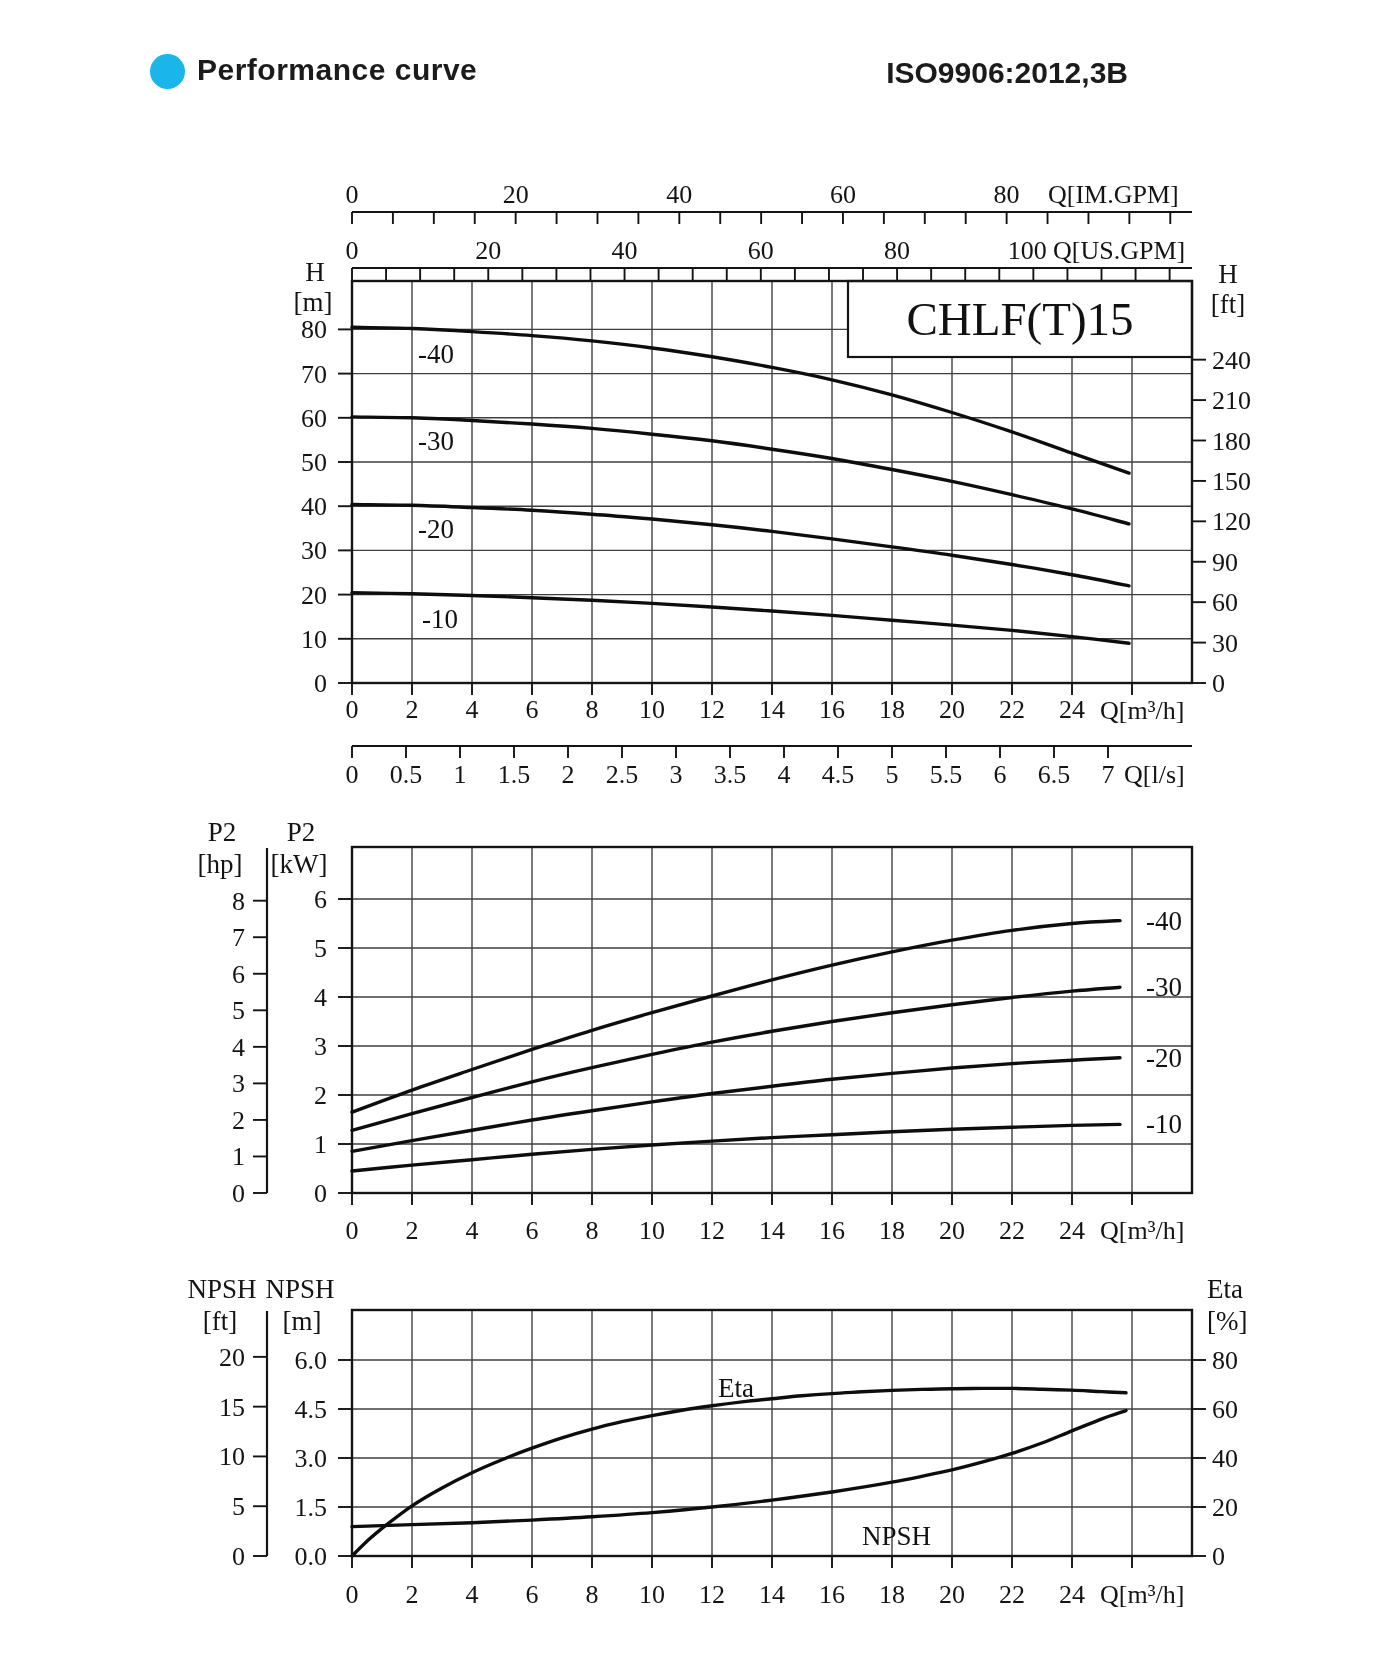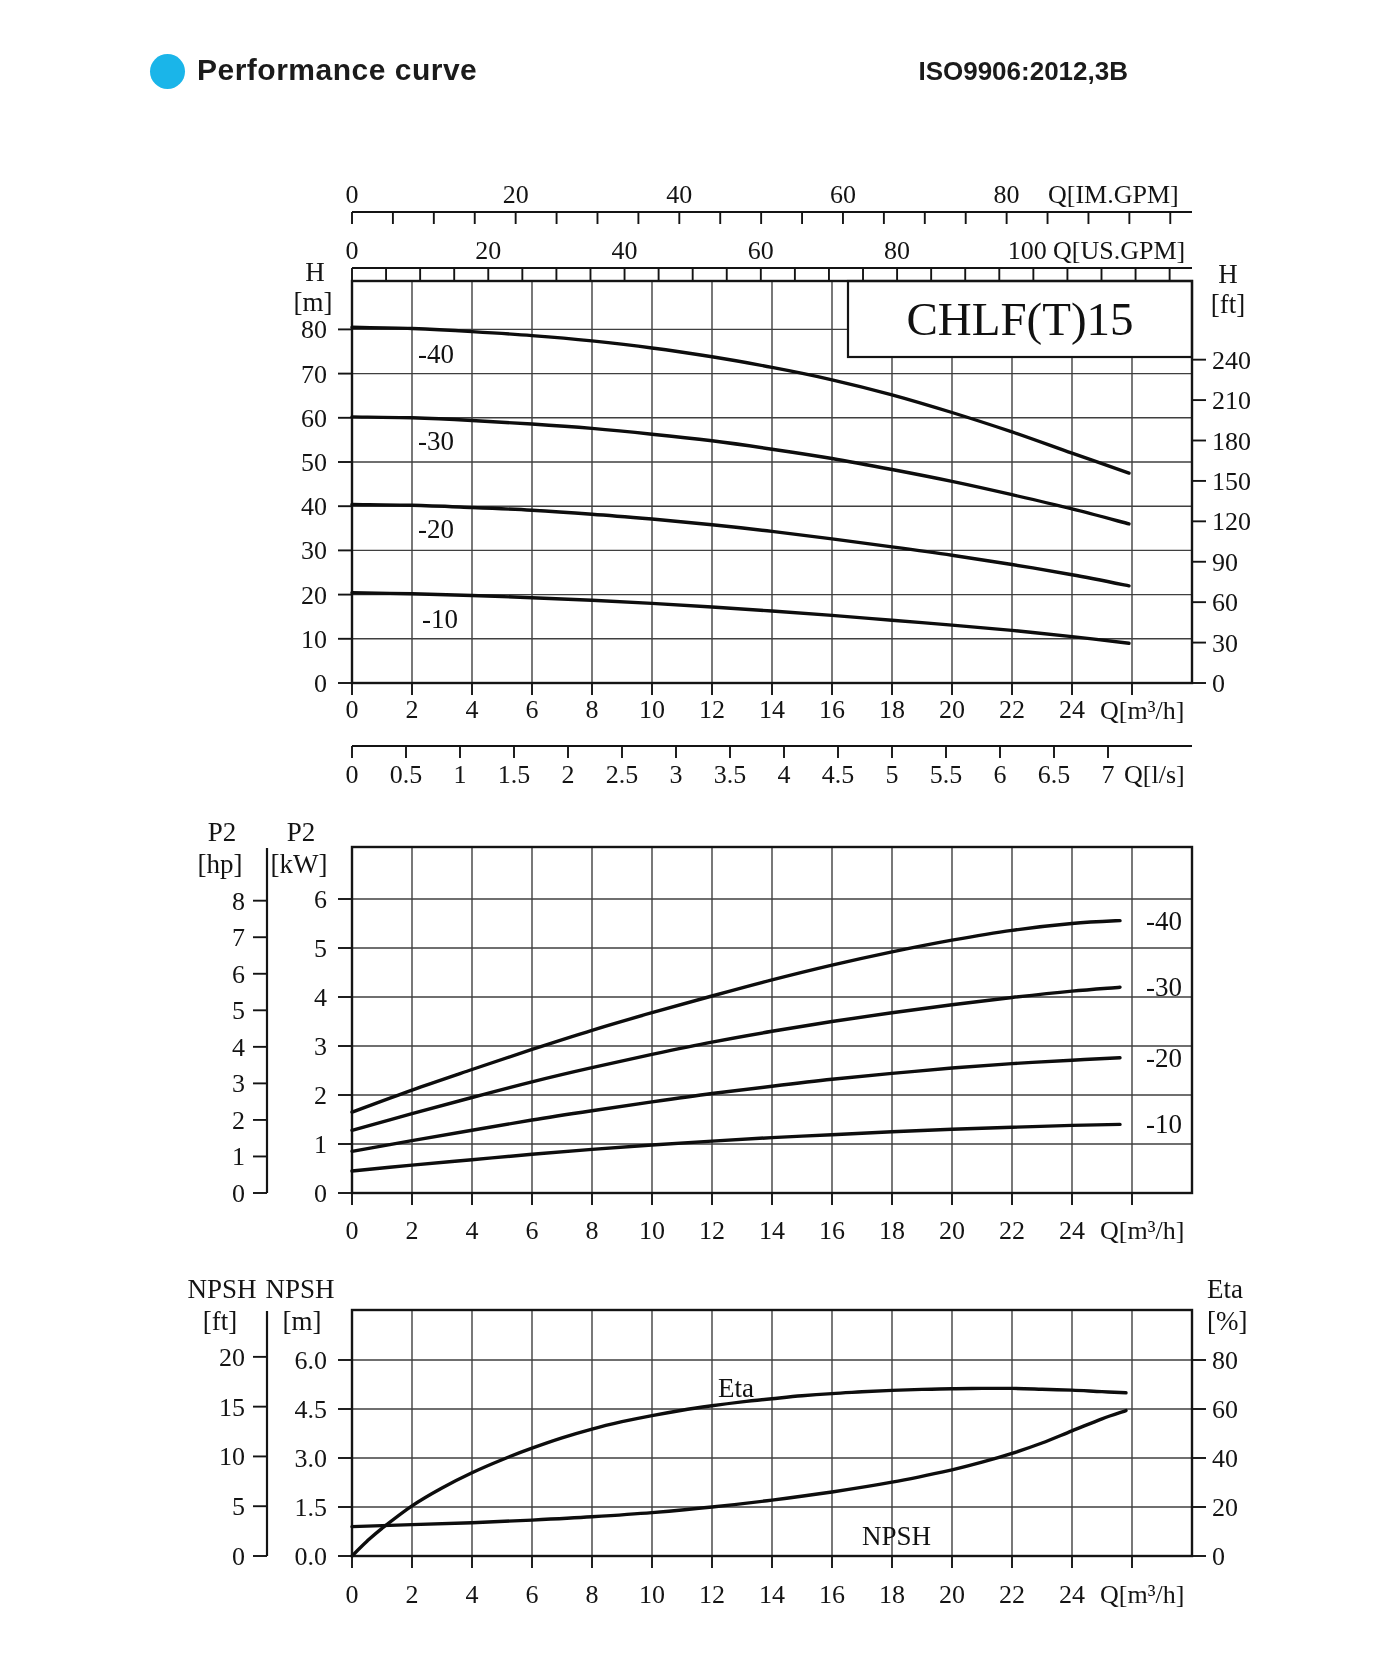--- a/index.html
+++ b/index.html
@@ -2,21 +2,21 @@
 <html><head>
 <meta charset="utf-8">
 <style>
   html,body{margin:0;padding:0;background:#ffffff;}
   #canvas{position:relative;width:1400px;height:1680px;background:#ffffff;overflow:hidden;
           font-family:"Liberation Serif","DejaVu Serif",serif;}
   .hdr-dot{position:absolute;left:150px;top:54px;width:35px;height:35px;border-radius:50%;}
   .hdr-title{position:absolute;left:197px;top:53px;font-family:"Liberation Sans","DejaVu Sans",sans-serif;
              font-weight:bold;font-size:30px;color:#1b1b1b;letter-spacing:.5px;}
   .hdr-std{position:absolute;right:272px;top:56px;font-family:"Liberation Sans","DejaVu Sans",sans-serif;
-           font-weight:bold;font-size:26px;color:#1b1b1b;}
+           font-weight:bold;font-size:30px;color:#1b1b1b;}
   svg{position:absolute;left:0;top:0;}
   text{user-select:none;}
   .sv-num{font-family:"Liberation Serif","DejaVu Serif",serif;font-size:26px;fill:#141414;}
   .sv-name{font-family:"Liberation Serif","DejaVu Serif",serif;font-size:26px;fill:#141414;}
   .sv-hdr{font-family:"Liberation Serif","DejaVu Serif",serif;font-size:27px;fill:#141414;}
   .sv-model{font-family:"Liberation Serif","DejaVu Serif",serif;font-size:47px;fill:#111;}
   .sv-series{font-family:"Liberation Serif","DejaVu Serif",serif;font-size:27px;fill:#111;}
   .grid{stroke:#3f3f3f;stroke-width:1.4;}
   .border{stroke:#141414;stroke-width:2.4;fill:none;}
   .axisln{stroke:#141414;stroke-width:2.2;}

